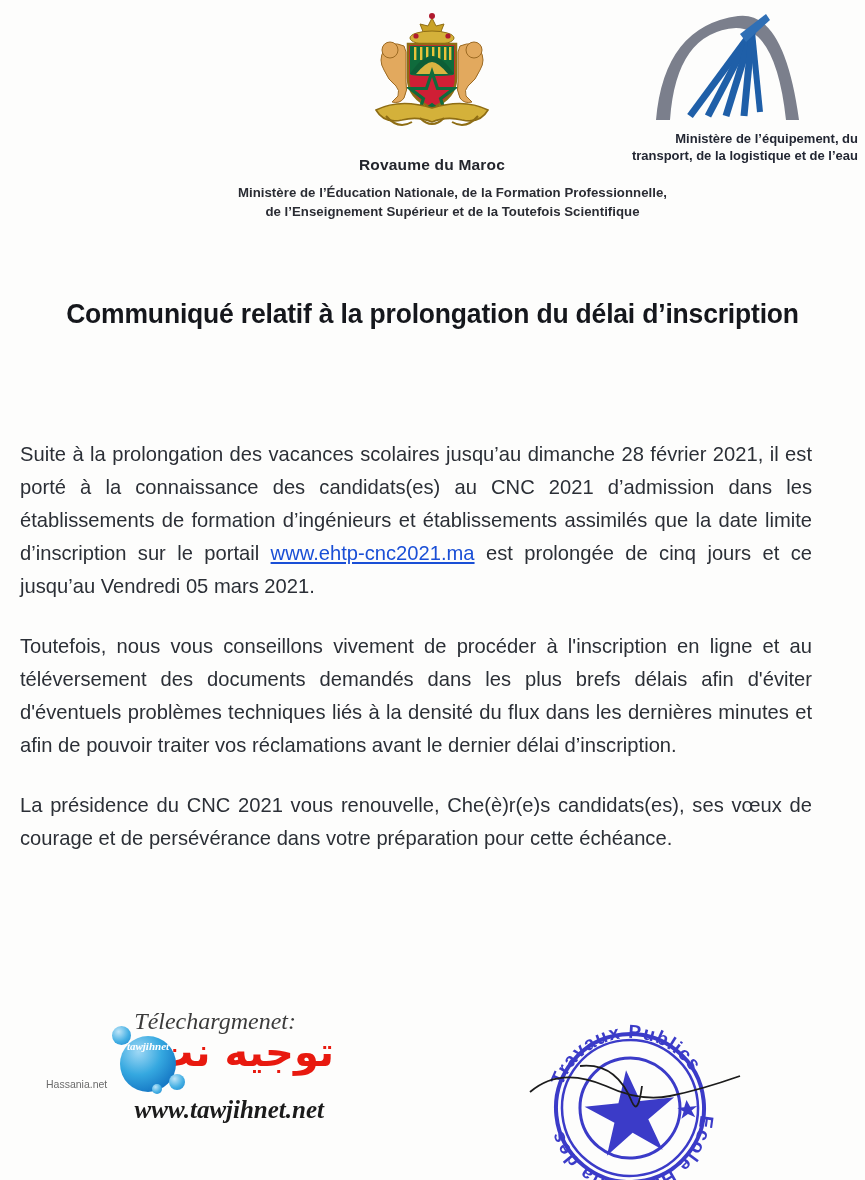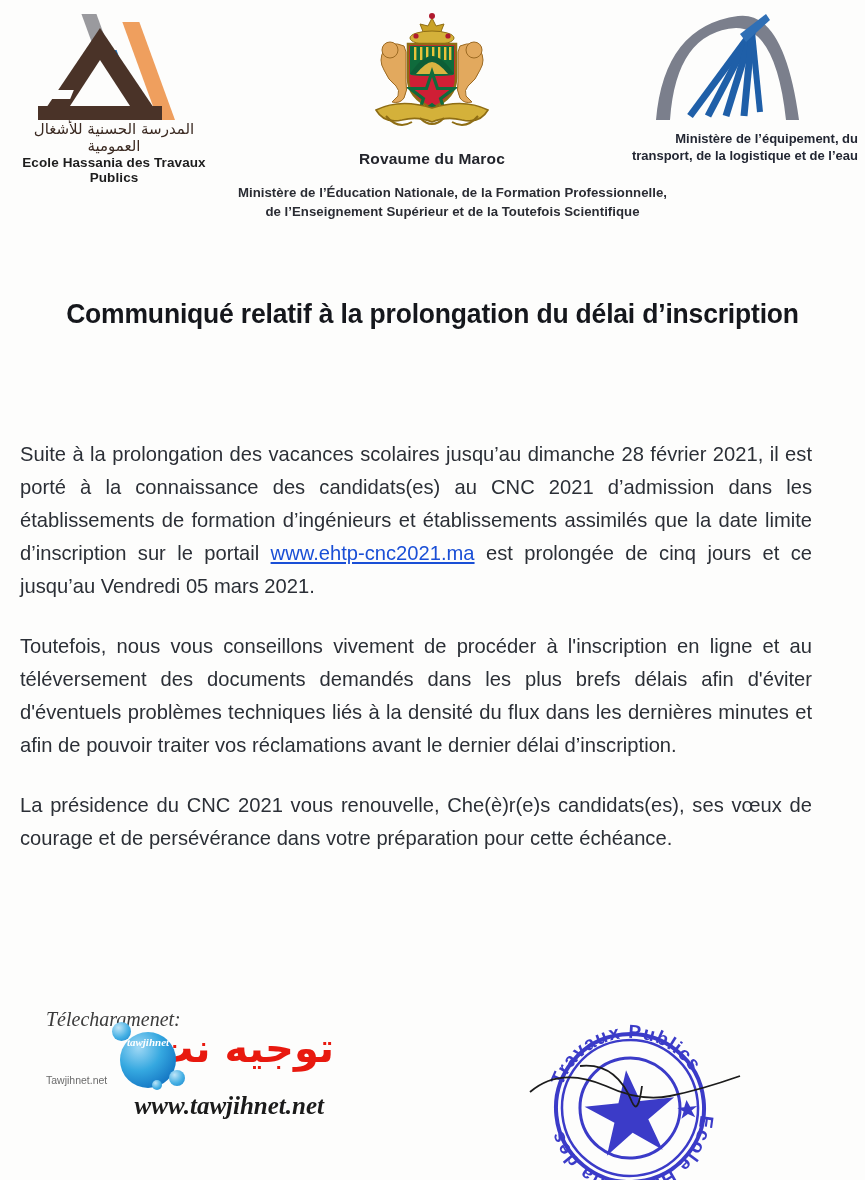--- a/index.html
+++ b/index.html
@@ -129,21 +129,21 @@
   }
   .arms {
     width: 160px;
     height: 132px;
     margin: 0 auto;
   }
   .kingdom-label {
     font-weight: bold;
     font-size: 15.5px;
     color: #23252c;
-    margin-top: 2px;
+    margin-top: 8px;
     letter-spacing: 0.2px;
   }
   
   .ministry-lines {
     position: absolute;
     left: 0;
     top: 183px;
     width: 865px;
     text-align: center;
     font-weight: bold;
@@ -239,23 +239,23 @@
   .watermark {
     position: absolute;
     left: 24px;
     top: 1008px;
     width: 320px;
     height: 125px;
   }
   .wm-download {
     font-family: "Liberation Serif", serif;
     font-style: italic;
-    font-size: 20px;
+    font-size: 24px;
     color: #3b3b3b;
-    text-align: left;
+    text-align: right;
     width: 250px;
     margin-left: 22px;
   }
   .wm-logo-row {
     position: relative;
     height: 58px;
     margin-top: 1px;
   }
   .wm-arabic {
     position: absolute;
@@ -317,33 +317,20 @@
     margin-top: 2px;
   }
 </style>
 </head>
 <body>
 
 <div class="page">
 
   <div class="header">
 
-    <div class="ehtp-logo">
-      <div class="ehtp-mark">
-        <div class="stripe stripe-orange"></div>
-        <div class="stripe stripe-blue"></div>
-        <div class="stripe stripe-gray"></div>
-        <div class="tri-outer"></div>
-        <div class="tri-inner"></div>
-        <div class="tri-base"></div>
-        <div class="tri-notch"></div>
-      </div>
-      <div class="ehtp-ar">المدرسة الحسنية للأشغال العمومية</div>
-      <div class="ehtp-fr">Ecole Hassania des Travaux Publics</div>
-    </div>
 
     <div class="arms-block">
       <svg class="arms" viewBox="0 0 160 132">
 
         <path d="M80 6 L84 14 L92 12 L88 22 L72 22 L68 12 L76 14 Z" fill="#c9a227" stroke="#8e6d14" stroke-width="1"></path>
         <circle cx="80" cy="4" r="3" fill="#b01a2e"></circle>
         <ellipse cx="80" cy="26" rx="22" ry="7" fill="#d4b13a" stroke="#8e6d14" stroke-width="1"></ellipse>
         <circle cx="64" cy="24" r="2.6" fill="#b01a2e"></circle>
         <circle cx="96" cy="24" r="2.6" fill="#b01a2e"></circle>
 
@@ -441,18 +428,18 @@
   <div class="watermark">
     <div class="wm-download">Télechargmenet:</div>
     <div class="wm-logo-row">
       <div class="wm-arabic">توجيه نت</div>
       <div class="wm-bubble wm-b1"></div>
       <div class="wm-sphere">
         <div class="wm-sphere-label">tawjihnet</div>
       </div>
       <div class="wm-bubble wm-b2"></div>
       <div class="wm-bubble wm-b3"></div>
-      <div class="wm-netlabel">Tawjihnet.net</div>
+      <div class="wm-netlabel">Hassania.net</div>
     </div>
     <div class="wm-url">www.tawjihnet.net</div>
   </div>
 
 </div>
 
 </body></html>

